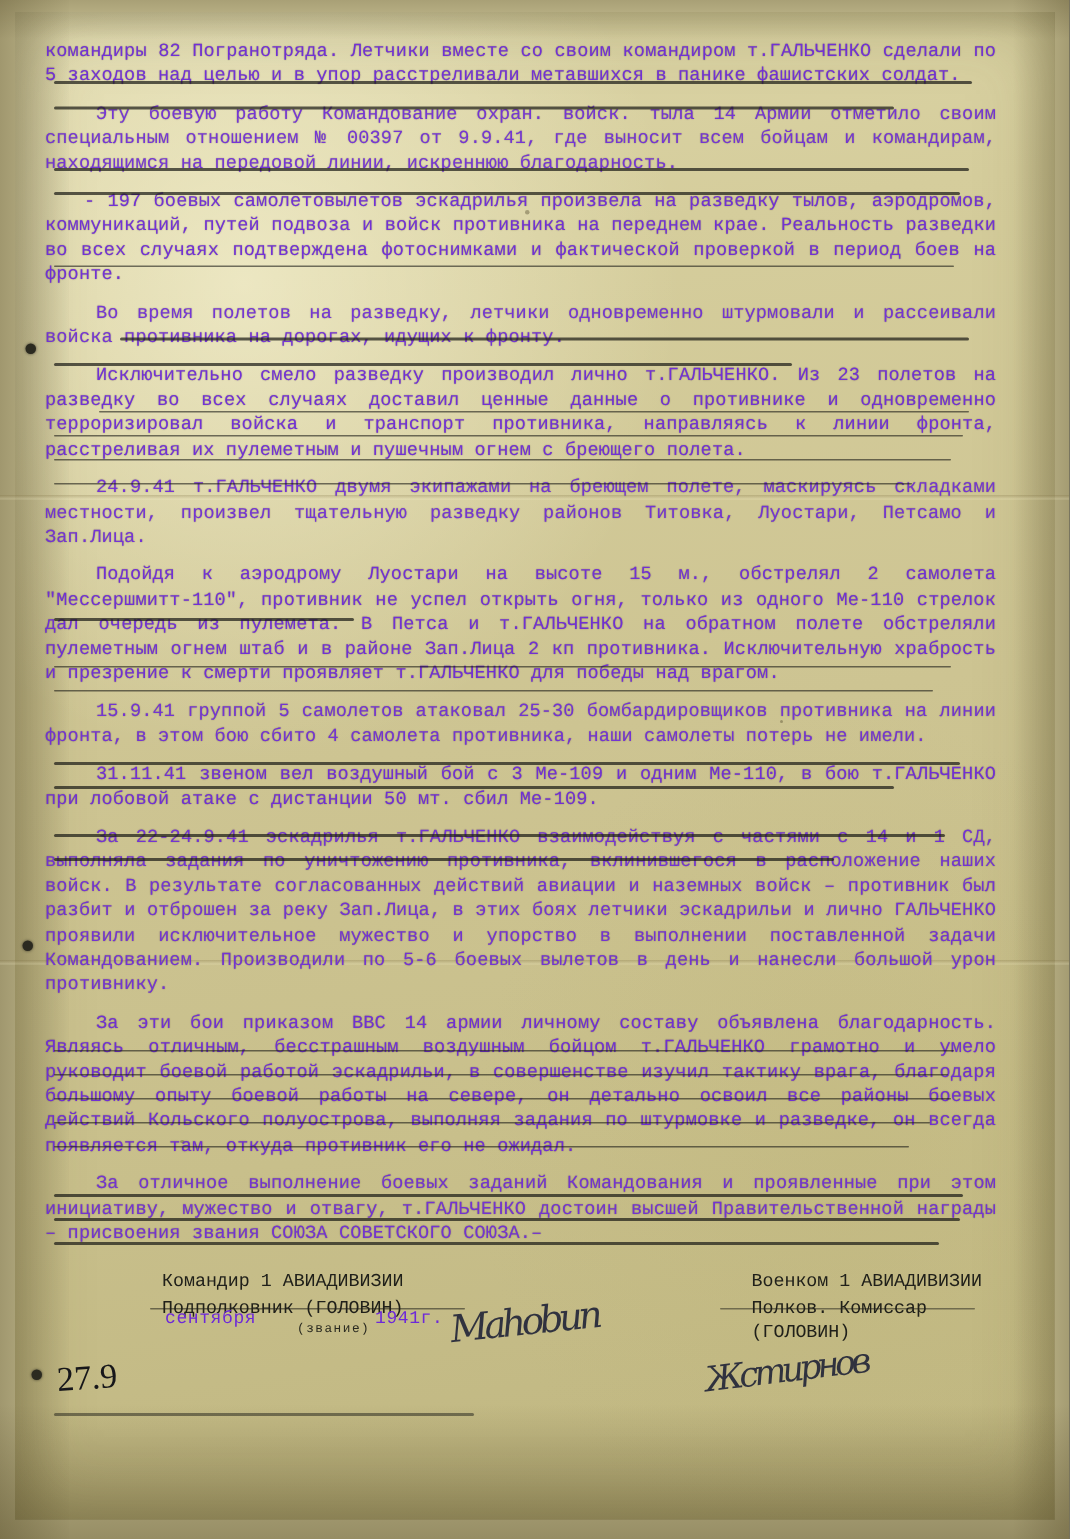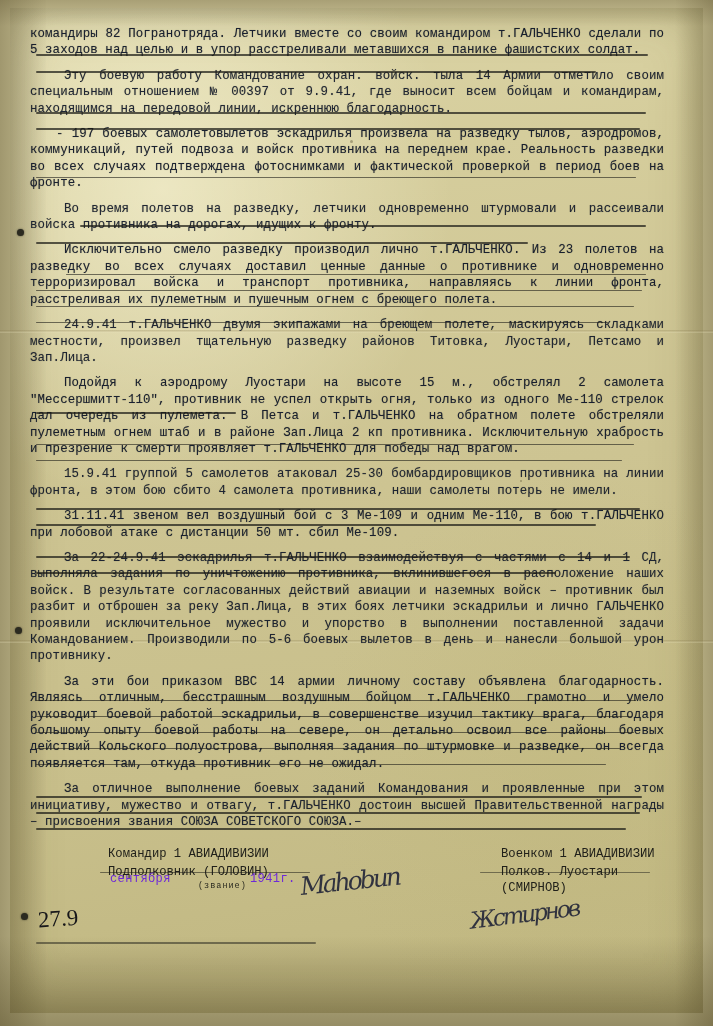--- a/index.html
+++ b/index.html
@@ -61,21 +61,21 @@
     width: 7px; height: 7px;
     border-radius: 50%;
     background: #2b2a20;
     box-shadow: 0 0 2px rgba(0,0,0,0.6);
   }
   .text-layer {
     position: absolute;
     left: 30px;
     top: 26px;
     width: 634px;
-    color: #0f172a;
+    color: #6d28d9;
     font-size: 12.4px;
     line-height: 16.4px;
     letter-spacing: 0.1px;
     text-align: justify;
     font-family: "Liberation Mono", monospace;
     text-shadow: 0 0 1px rgba(40,35,15,0.45);
   }
   .para {
     margin: 0 0 9px 0;
     text-indent: 34px;
@@ -235,21 +235,21 @@
   <div class="ul" style="left:36px; top:812px; width:604px;"></div>
   <div class="ul" style="left:36px; top:828px; width:590px;"></div>
 
   <div class="sigblock">
     <div class="sig-row">
       <span class="sig-left">Командир 1 АВИАДИВИЗИИ</span>
       <span class="sig-right">Военком 1 АВИАДИВИЗИИ</span>
     </div>
     <div class="sig-row">
       <span class="sig-left">Подполковник (ГОЛОВИН)</span>
-      <span class="sig-right">Полков. Луостари (СМИРНОВ)</span>
+      <span class="sig-right">Полков. Комиссар (ГОЛОВИН)</span>
     </div>
     <span class="rank-hint">(звание)</span>
   </div>
 
   <div class="ink1">Mahobun</div>
   <div class="ink2">Жcmupнов</div>
 
   <div class="daynum">27.9</div>
   <div class="datline" style="left:110px">сентября</div>
   <div class="datline" style="left:250px">1941г.</div>

